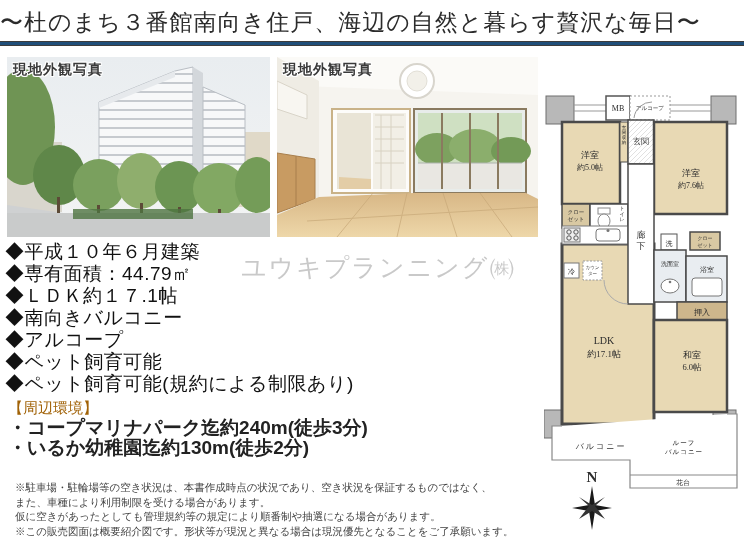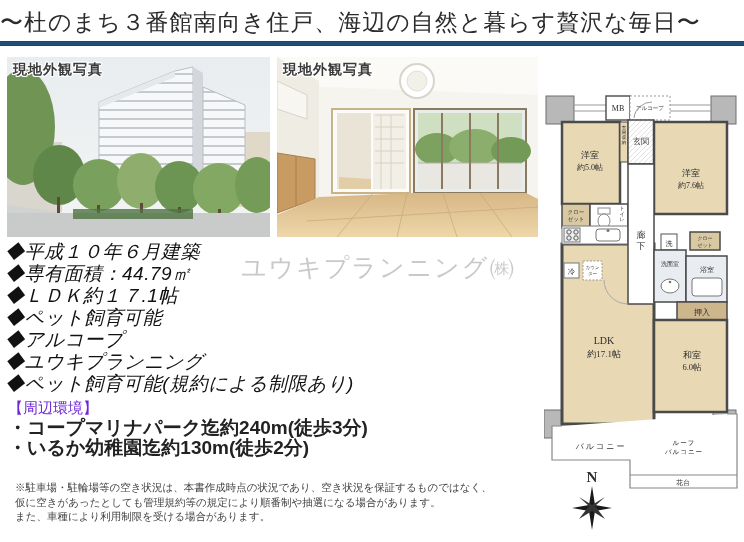--- a/index.html
+++ b/index.html
@@ -24,23 +24,23 @@
   .photo-label {
     position:absolute; top:4px; left:6px; font-size:14px; font-weight:bold; color:#3a3a3a;
     text-shadow:-1px -1px 0 #fff, 1px -1px 0 #fff, -1px 1px 0 #fff, 1px 1px 0 #fff, 0 1px 0 #fff, 0 -1px 0 #fff;
     letter-spacing:1px;
   }
   .watermark {
     position:absolute; left:241px; top:251px; font-size:25px; color:#c9c9c9;
     letter-spacing:2px; white-space:nowrap; z-index:1;
   }
   .features { position:absolute; left:5px; top:241px; z-index:2; }
-  .features .feat { font-size:19px; color:#111; line-height:22px; white-space:nowrap; letter-spacing:0.5px;font-style:italic; }
+  .features .feat { font-size:19px; color:#111; line-height:22px; white-space:nowrap; letter-spacing:0.5px; }
   .env { position:absolute; left:8px; top:398px; }
-  .env-heading { font-size:15px; color:#6d28d9; line-height:20px; }
+  .env-heading { font-size:15px; color:#a16207; line-height:20px; }
   .env-item { font-size:19px; color:#222; line-height:20px; white-space:nowrap;font-weight:bold; }
   .disclaimer { position:absolute; left:15px; top:480px; }
   .disclaimer .dline { font-size:10.5px; color:#3f3f3f; line-height:14.5px; white-space:nowrap; }
   .floorplan { position:absolute; left:544px; top:58px; width:200px; height:484px; }
   .fp-text { font-family:"Liberation Serif", serif; fill:#2d2d2d; }
 </style>
 </head>
 <body>
 
 <div class="page">
@@ -122,36 +122,37 @@
     </svg>
     <span class="photo-label">現地外観写真</span>
   </div>
 
   <div class="watermark">ユウキプランニング㈱</div>
 
   <div class="features">
     <div class="feat">◆平成１０年６月建築</div>
     <div class="feat">◆専有面積：44.79㎡</div>
     <div class="feat">◆ＬＤＫ約１７.1帖</div>
+    <div class="feat">◆南向きバルコニー</div>
+    <div class="feat">◆アルコープ</div>
     <div class="feat">◆ペット飼育可能</div>
-    <div class="feat">◆アルコープ</div>
-    <div class="feat">◆ユウキプランニング</div>
     <div class="feat">◆ペット飼育可能(規約による制限あり)</div>
   </div>
 
   <div class="env">
     <div class="env-heading">【周辺環境】</div>
     <div class="env-item">・コープマリナパーク迄約240m(徒歩3分)</div>
     <div class="env-item">・いるか幼稚園迄約130m(徒歩2分)</div>
   </div>
 
   <div class="disclaimer">
     <div class="dline">※駐車場・駐輪場等の空き状況は、本書作成時点の状況であり、空き状況を保証するものではなく、</div>
+    <div class="dline">また、車種により利用制限を受ける場合があります。</div>
     <div class="dline">仮に空きがあったとしても管理規約等の規定により順番制や抽選になる場合があります。</div>
-    <div class="dline">また、車種により利用制限を受ける場合があります。</div>
+    <div class="dline">※この販売図面は概要紹介図です。形状等が現況と異なる場合は現況優先となることをご了承願います。</div>
   </div>
 
   <div class="floorplan">
     <svg width="200" height="484" viewBox="0 0 200 484">
       <defs>
         <pattern id="tile" width="5" height="5" patternUnits="userSpaceOnUse">
           <rect width="5" height="5" fill="#ffffff"></rect>
           <path d="M0,5 L5,0" stroke="#cccccc" stroke-width="0.6"></path>
         </pattern>
       </defs>

